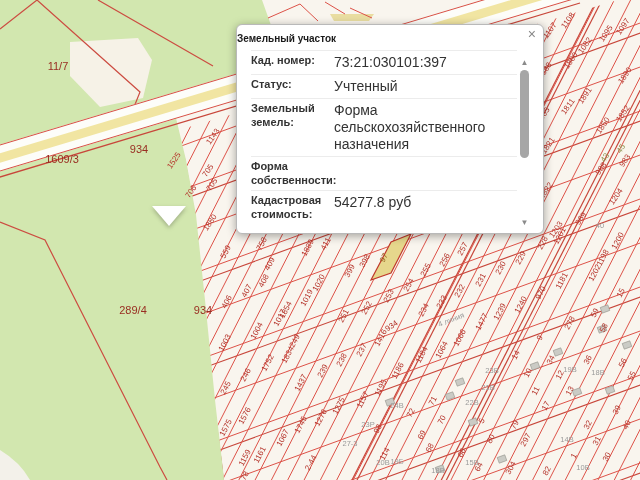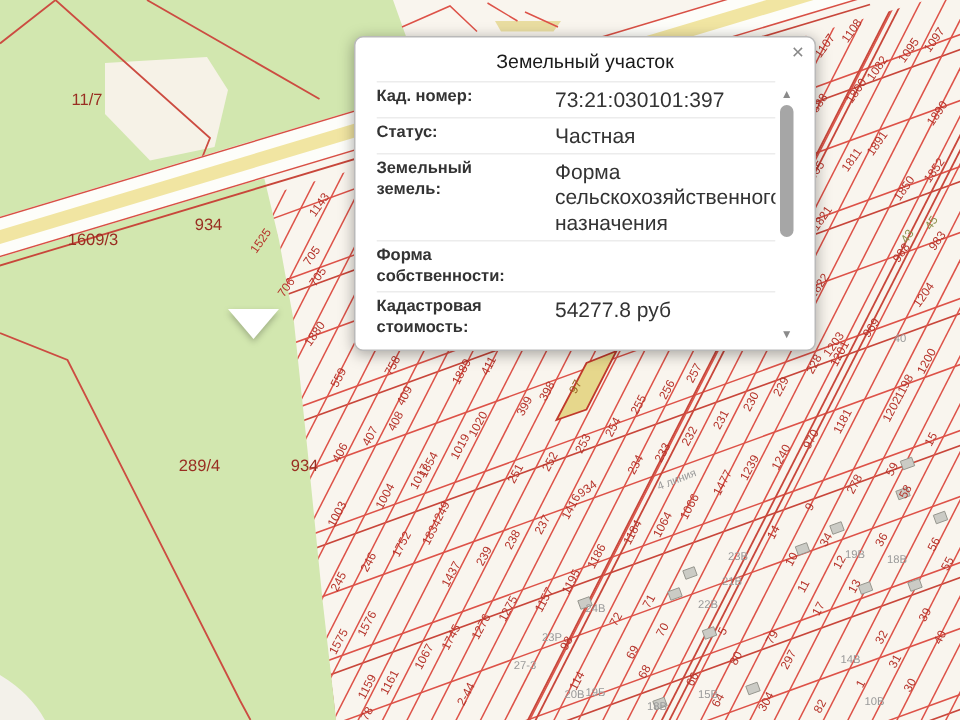--- a/index.html
+++ b/index.html
@@ -10,26 +10,26 @@
   .num{font-size:8px;fill:#b5342b;text-anchor:middle;}
   .numo{font-size:8px;fill:#8c8f4a;text-anchor:middle;}
   .gray{font-size:7.5px;fill:#9a9a9a;text-anchor:middle;}
   .street{font-size:7.5px;fill:#9a9a9a;text-anchor:middle;}
   .big{font-size:11px;fill:#992e22;text-anchor:middle;}
   .selnum{font-size:8px;fill:#96601c;text-anchor:middle;}
   
   .popup{position:absolute;left:236px;top:24px;width:306px;height:208px;
          background:#ffffff;border:1px solid #b9b9b9;border-radius:6px;
          box-shadow:0 2px 10px rgba(0,0,0,.35);z-index:5;}
-  .popup-title{font-size:13px;font-weight:normal;color:#1a1a1a;text-align:center;
+  .popup-title{font-size:10px;font-weight:bold;color:#1a1a1a;text-align:left;
                padding-top:8px;padding-bottom:6px;}
   .popup-close{position:absolute;top:2px;right:7px;font-size:14px;color:#888;
                cursor:pointer;line-height:14px;}
   .popup-rows{margin:0 26px 0 14px;overflow:hidden;height:176px;}
-  .prow{display:flex;border-top:1px solid #ececec;padding:3px 0;gap:36px;}
+  .prow{display:flex;border-top:1px solid #ececec;padding:3px 0;}
   .plbl{width:83px;flex:none;font-size:11px;font-weight:bold;color:#333;line-height:1.22;}
   .pval{flex:1;font-size:14px;color:#333;line-height:1.22;}
   .pscroll{position:absolute;right:13px;top:33px;bottom:6px;width:11px;}
   .sarrow{position:absolute;left:0;width:11px;height:9px;font-size:8px;color:#8a8a8a;
           text-align:center;line-height:9px;cursor:pointer;}
   .sarrow.up{top:0;} .sarrow.down{bottom:0;}
   .sthumb{position:absolute;left:1px;top:12px;width:9px;height:88px;background:#a6a6a6;
           border-radius:5px;cursor:pointer;}
   .tail{position:absolute;left:152px;top:206px;width:0;height:0;z-index:4;
         border-left:17px solid transparent;border-right:17px solid transparent;
@@ -316,21 +316,21 @@
   <div class="popup">
     <div class="popup-close">×</div>
     <div class="popup-title">Земельный участок</div>
     <div class="popup-rows">
         <div class="prow">
           <span class="plbl">Кад. номер:</span>
           <span class="pval">73:21:030101:397</span>
         </div>
         <div class="prow">
           <span class="plbl">Статус:</span>
-          <span class="pval">Частная</span>
+          <span class="pval">Учтенный</span>
         </div>
         <div class="prow">
           <span class="plbl">Земельный земель:</span>
           <span class="pval">Форма сельскохозяйственного назначения</span>
         </div>
         <div class="prow">
           <span class="plbl">Форма собственности:</span>
         </div>
         <div class="prow">
           <span class="plbl">Кадастровая стоимость:</span>

